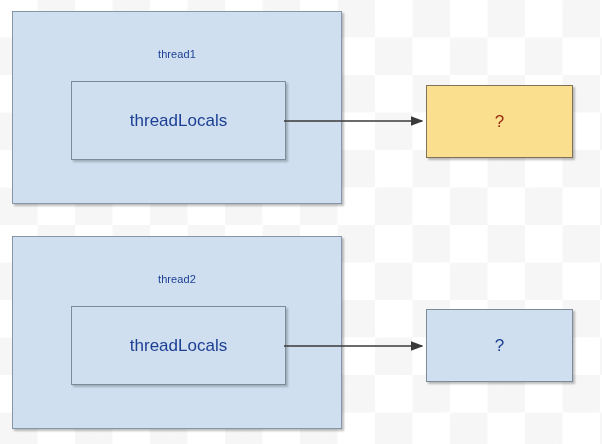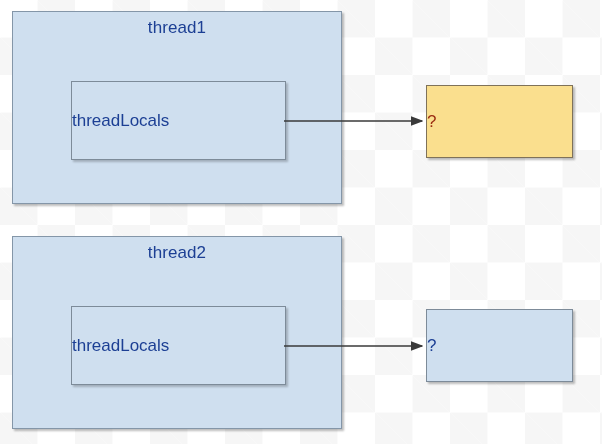--- a/index.html
+++ b/index.html
@@ -25,34 +25,34 @@
     background-size: 75px 75px;
     background-position: 0 0, 37.5px 37.5px;
   }
 
   
   .node {
     position: absolute;
     box-sizing: border-box;
     display: flex;
     align-items: center;
-    justify-content: flex-start;
+    justify-content: center;
     box-shadow: 2px 2px 2px rgba(0,0,0,0.26);
   }
 
   .thread-box {
     background: #cfdfef;
     border: 1.5px solid #8496a8;
     align-items: flex-start;
     justify-content: center;
   }
 
   .thread-title {
-    margin-top: 6px;
-    font-size: 17px;
+    margin-top: 36px;
+    font-size: 11px;
     color: #1c3f94;
     letter-spacing: 0.1px;
     white-space: nowrap;
   }
 
   .locals-box {
     background: #cfdfef;
     border: 1.5px solid #7d8b99;
     font-size: 17px;
     color: #1c3f94;

